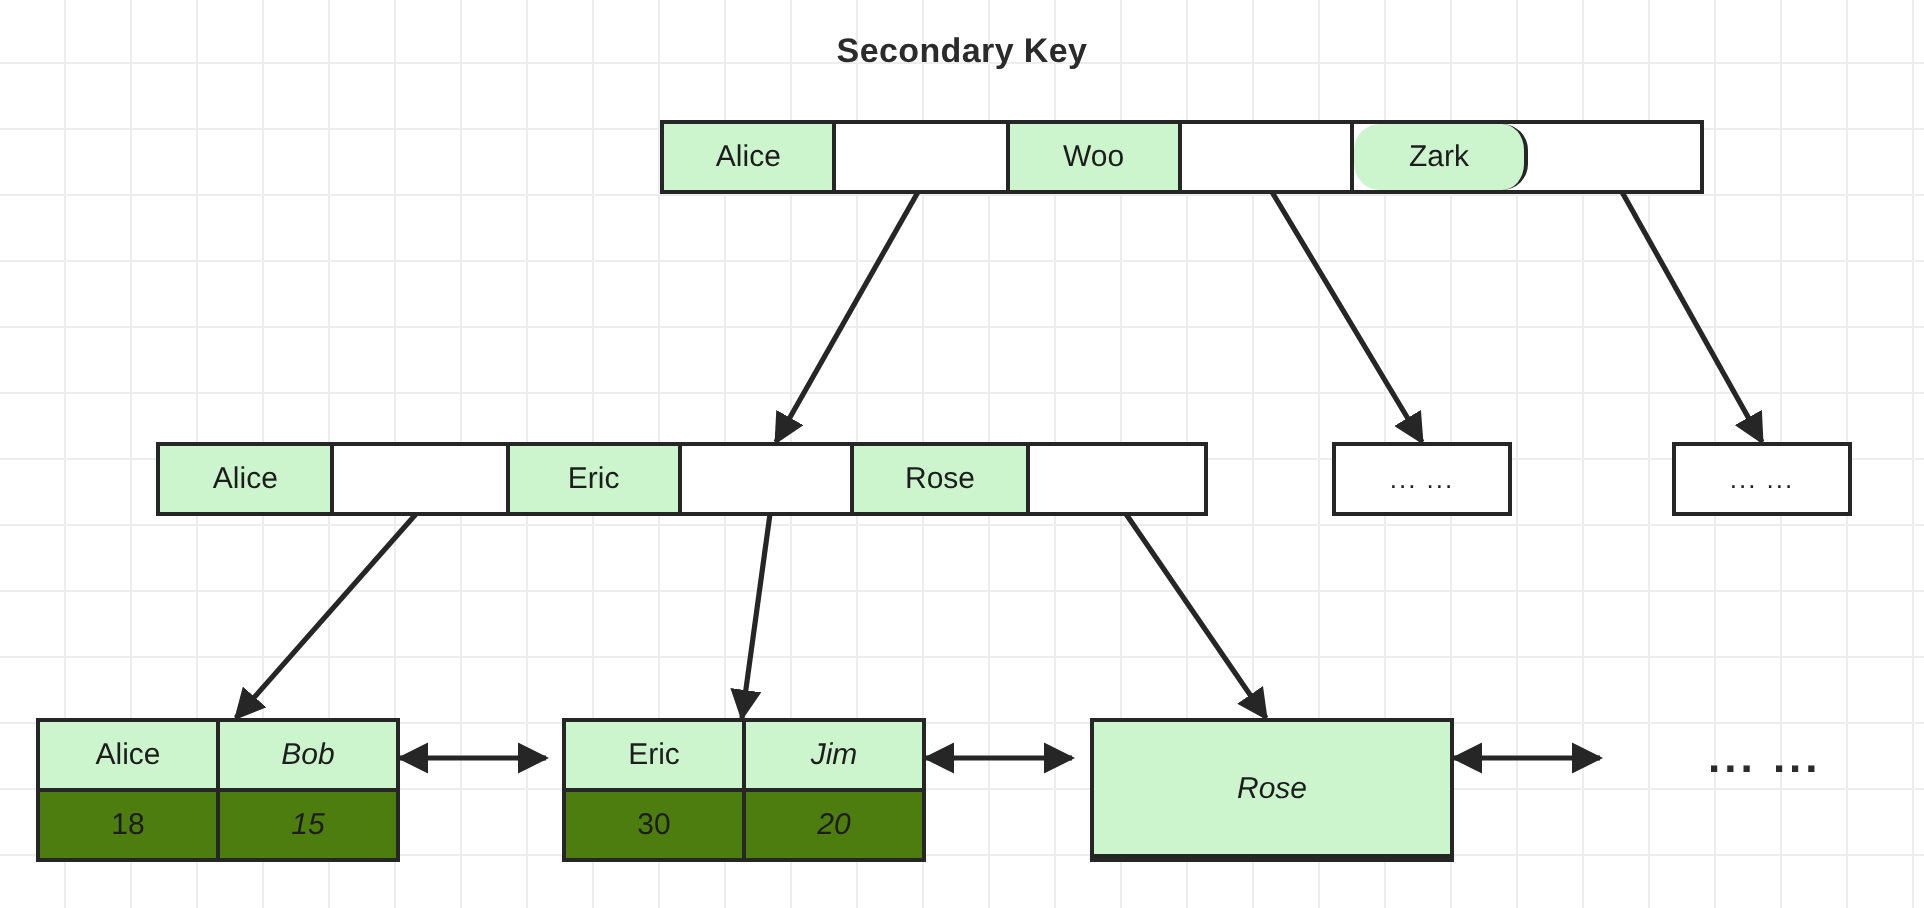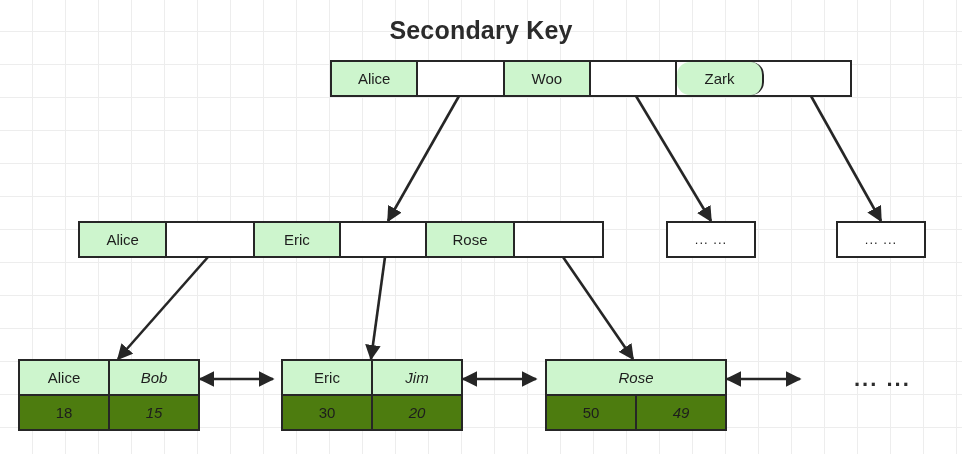--- a/index.html
+++ b/index.html
@@ -20,21 +20,21 @@
     overflow: hidden;
     font-family: "Liberation Sans", sans-serif;
   }
 
   .title {
     position: absolute;
     left: 0;
     top: 16px;
     width: 962px;
     text-align: center;
-    font-size: 25px;
+    font-size: 17px;
     font-weight: bold;
     color: #2b2b2b;
     letter-spacing: 0.2px;
   }
 
   
   .node {
     position: absolute;
     display: flex;
     box-sizing: border-box;
@@ -190,21 +190,17 @@
     <div class="leaf-row vals">
       <div class="leaf-cell">30</div>
       <div class="leaf-cell">20</div>
     </div>
   </div>
 
   <div class="leaf" style="left:545px; top:359px; width:182px; height:72px;">
     <div class="leaf-row names">
       <div class="leaf-cell">Rose</div>
     </div>
-    <div class="leaf-row vals">
-      <div class="leaf-cell">50</div>
-      <div class="leaf-cell">49</div>
-    </div>
   </div>
 
   <div class="tail-ellipsis" style="left:854px; top:366px;">... ...</div>
 
 </div>
 
 </body></html>

